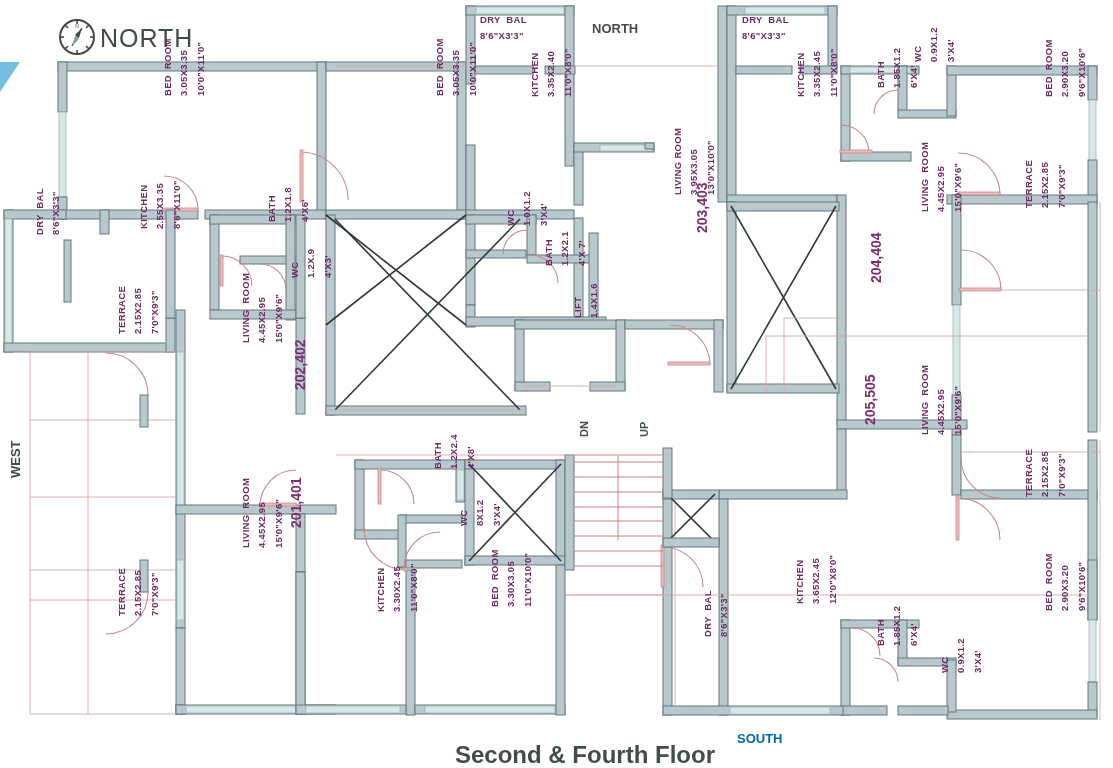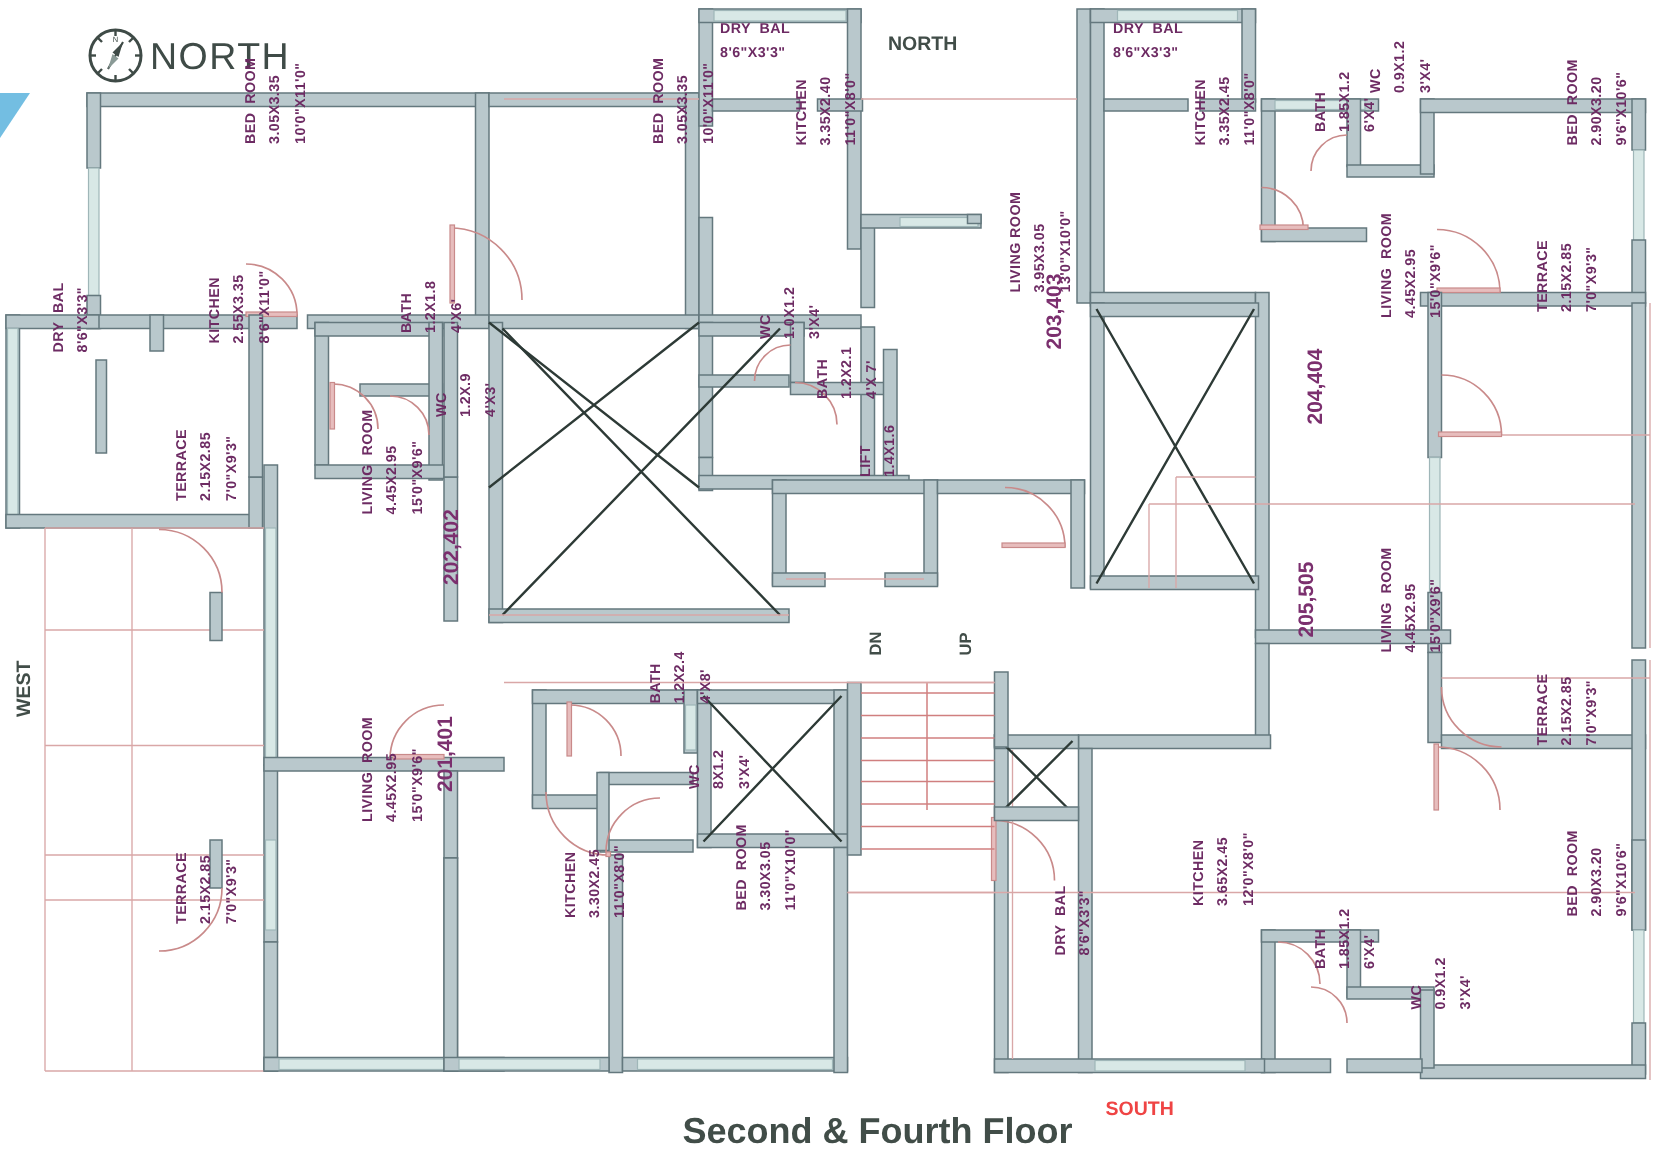--- a/index.html
+++ b/index.html
@@ -379,21 +379,21 @@
     </div>
   <div id="unit-labels">
       <div class="unit" style="left: 694px; top: 233px; transform: rotate(-90deg); color: rgb(123, 47, 110);">203,403</div>
       <div class="unit" style="left: 868px; top: 283px; transform: rotate(-90deg); color: rgb(123, 47, 110);">204,404</div>
       <div class="unit" style="left: 862px; top: 425px; transform: rotate(-90deg); color: rgb(123, 47, 110);">205,505</div>
       <div class="unit" style="left: 292px; top: 390px; transform: rotate(-90deg); color: rgb(123, 47, 110);">202,402</div>
       <div class="unit" style="left: 288px; top: 528px; transform: rotate(-90deg); color: rgb(123, 47, 110);">201,401</div>
     </div>
   <div id="ortho-labels">
       <div class="ortho" style="left: 592px; top: 21px; color: rgb(65, 77, 72);">NORTH</div>
-      <div class="ortho" style="left: 737px; top: 731px; color: #ef4444;">SOUTH</div>
+      <div class="ortho" style="left: 737px; top: 731px; color: #0369a1;">SOUTH</div>
       <div class="ortho" style="left: 8px; top: 478px; transform: rotate(-90deg); color: rgb(65, 77, 72);">WEST</div>
     </div>
   <div id="stair-labels">
       <div class="ortho small-ortho" style="left: 638px; top: 437px; transform: rotate(-90deg); color: rgb(65, 77, 72);">UP</div>
       <div class="ortho small-ortho" style="left: 578px; top: 437px; transform: rotate(-90deg); color: rgb(65, 77, 72);">DN</div>
     </div>
 
   <div id="title">Second &amp; Fourth Floor</div>
 </div>
 

